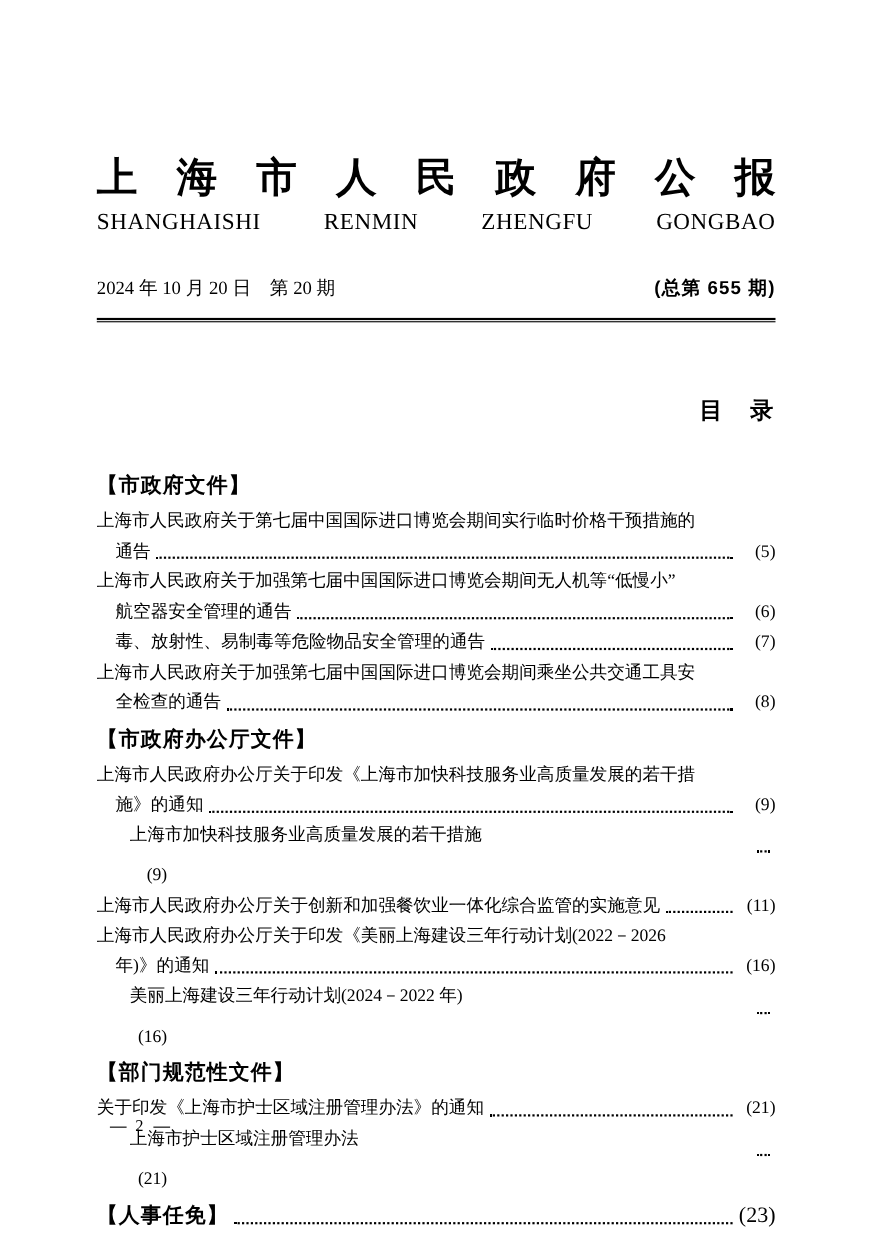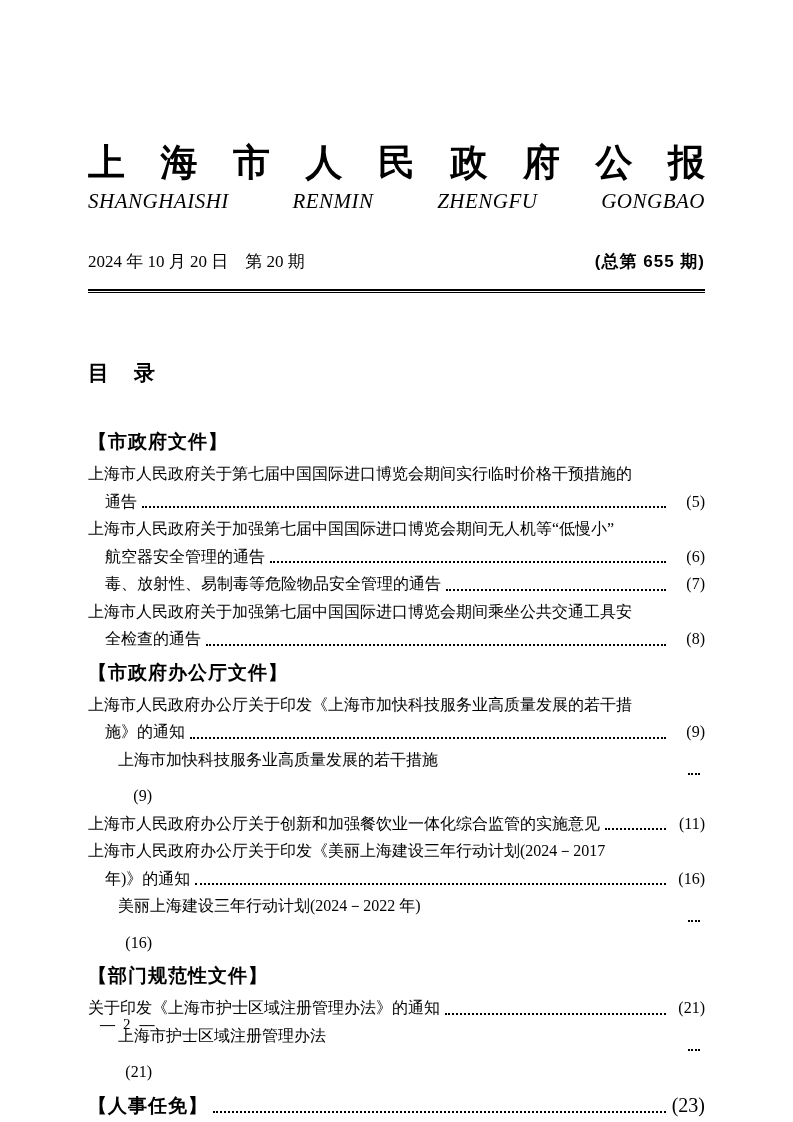--- a/index.html
+++ b/index.html
@@ -29,21 +29,20 @@
     font-weight: bold;
     line-height: 40px;
   }
   .roman-row {
     display: flex;
     justify-content: space-between;
     font-size: 21px;
     line-height: 24px;
     margin-top: 6px;
     letter-spacing: 0.5px;
-    font-style: italic;
   }
   .info-row {
     display: flex;
     justify-content: space-between;
     align-items: baseline;
     margin-top: 37px;
     font-size: 17px;
   }
   .info-issuer, .info-cumulative {
     font-family: "Liberation Sans", "DejaVu Sans", sans-serif;
@@ -52,21 +51,21 @@
   }
   .double-rule {
     margin-top: 16px;
     height: 4px;
     border-top: 2px solid #000;
     border-bottom: 1px solid #000;
   }
 
   
   .toc-heading {
-    text-align: left;
+    text-align: right;
     font-size: 21px;
     font-weight: bold;
     margin-top: 66px;
     letter-spacing: 2px;
   }
   .toc-list {
     margin-top: 40px;
     font-size: 16px;
   }
   .toc-line {
@@ -196,21 +195,21 @@
           </div>
         </div>
         <div class="toc-entry">
           <div class="toc-line flexline">
             <span class="toc-entry-text">上海市人民政府办公厅关于创新和加强餐饮业一体化综合监管的实施意见</span>
             <span class="dot-leader"></span>
             <span class="page-num">(11)</span>
           </div>
         </div>
         <div class="toc-entry">
-          <div class="toc-line">上海市人民政府办公厅关于印发《美丽上海建设三年行动计划(2024－2017</div>
+          <div class="toc-line">上海市人民政府办公厅关于印发《美丽上海建设三年行动计划(2022－2026</div>
           <div class="toc-line flexline cont">
             <span class="toc-entry-text">年)》的通知</span>
             <span class="dot-leader"></span>
             <span class="page-num">(16)</span>
           </div>
         </div>
         <div class="toc-entry">
           <div class="toc-line flexline sub">
             <span class="toc-entry-text">美丽上海建设三年行动计划(2024－2022 年)</span>
             <span class="dot-leader"></span>

